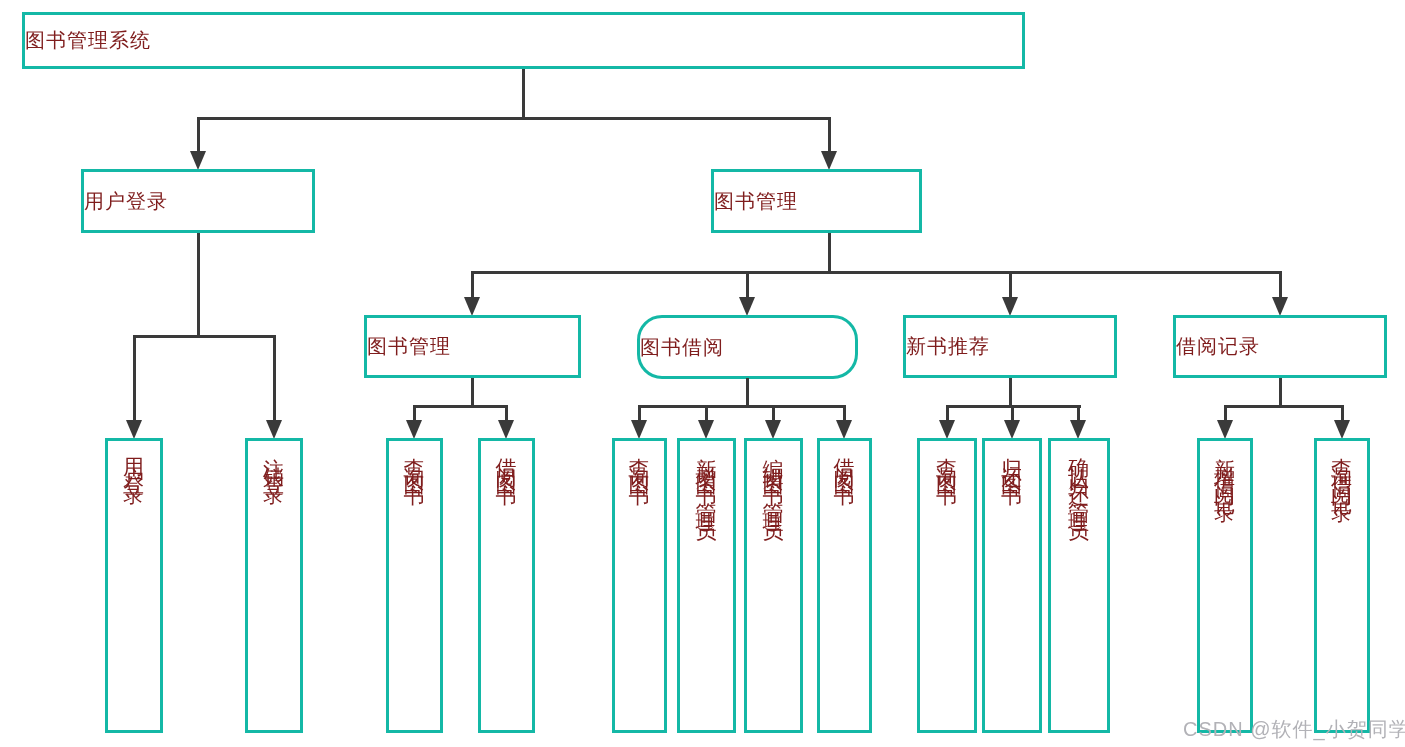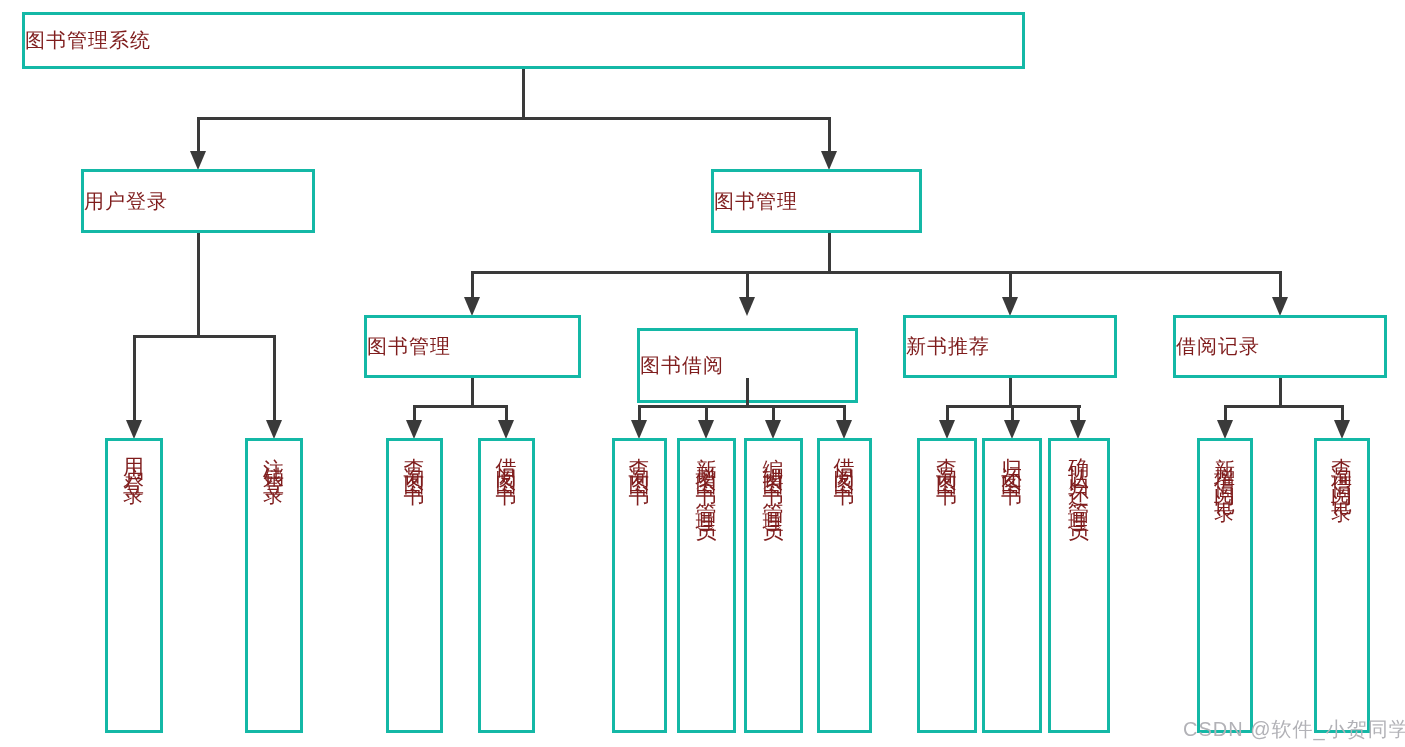--- a/index.html
+++ b/index.html
@@ -67,21 +67,21 @@
   <div class="vline" style="left:746px;top:271px;height:28px;"></div>
   <div class="arrow" style="left:739px;top:297px;"></div>
   <div class="vline" style="left:1009px;top:271px;height:28px;"></div>
   <div class="arrow" style="left:1002px;top:297px;"></div>
   <div class="vline" style="left:1279px;top:271px;height:28px;"></div>
   <div class="arrow" style="left:1272px;top:297px;"></div>
 
   <div class="node" style="left:364px;top:315px;width:217px;height:63px;">
     <span>图书管理</span>
   </div>
-  <div class="node" style="left:637px;top:328px;width:221px;height:75px;">
+  <div class="node" style="left:637px;top:315px;width:221px;height:64px;border-radius:25px;">
     <span>图书借阅</span>
   </div>
   <div class="node" style="left:903px;top:315px;width:214px;height:63px;">
     <span>新书推荐</span>
   </div>
   <div class="node" style="left:1173px;top:315px;width:214px;height:63px;">
     <span>借阅记录</span>
   </div>
 
   <div class="vline" style="left:471px;top:378px;height:29px;"></div>

